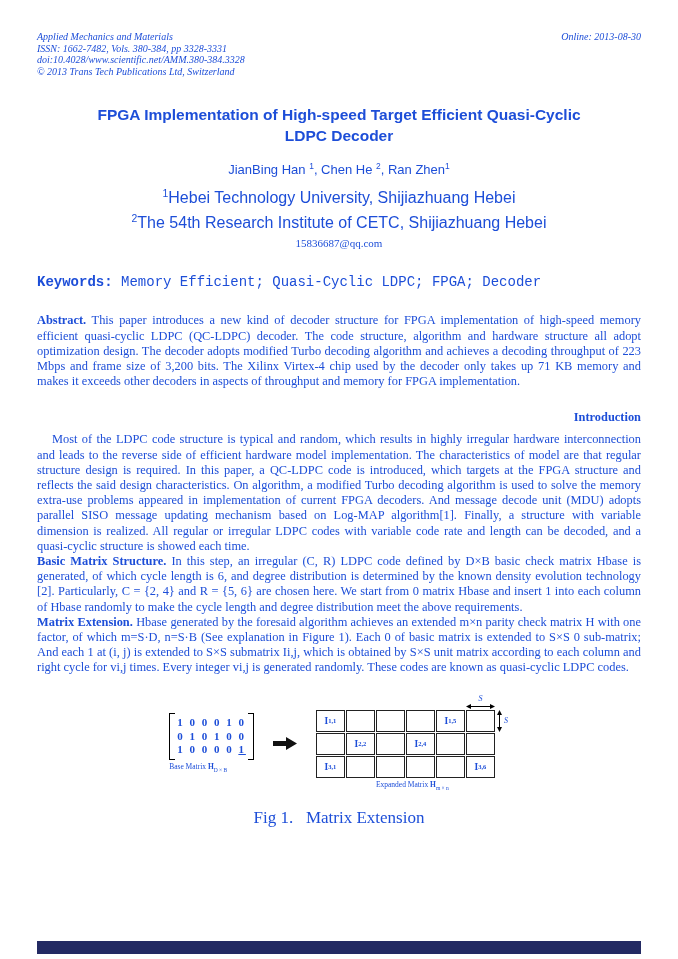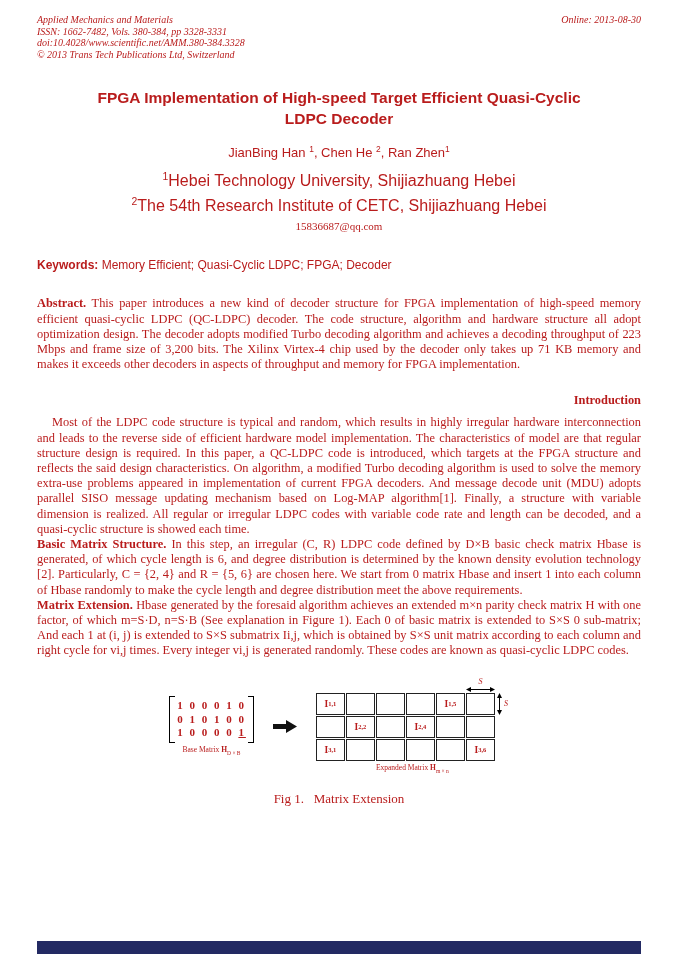--- a/index.html
+++ b/index.html
@@ -1,45 +1,45 @@
 <!DOCTYPE html>
 <html><head>
 <meta charset="utf-8">
 <style>
   * { margin:0; padding:0; box-sizing:border-box; }
   html,body { background:#ffffff; }
   .page {
     width:678px; height:959px; position:relative; background:#fff;
-    font-family:"Liberation Serif", serif; color:#b91c1c;
-    padding:14px 37px 0 37px; overflow:hidden; margin:0 auto;
+    font-family:"Liberation Serif", serif; color:#1d4ed8;
+    padding:31px 37px 0 37px; overflow:hidden; margin:0 auto;
   }
   
   .header-row { display:flex; justify-content:space-between; align-items:flex-start; }
   .header-left div, .header-right { font-style:italic; font-size:10px; line-height:11.6px; }
   
   .title { text-align:center; font-family:"Liberation Sans", sans-serif; font-weight:bold;
            font-size:15.5px; line-height:21px; margin-top:27px; }
   .authors { text-align:center; font-family:"Liberation Sans", sans-serif; font-size:13px; margin-top:12px; line-height:17px; }
   .authors sup, .affil sup { font-size:0.65em; }
   .affil { text-align:center; font-family:"Liberation Sans", sans-serif; font-size:16px; margin-top:8px; line-height:13px; }
   .email { text-align:center; font-family:Liberation Serif, serif; font-size:11px; margin-top:8px; line-height:13px; }
   
-  .keywords { font-family:Liberation Sans, sans-serif; font-size:12px; margin-top:25px; line-height:14px; }
+  .keywords { font-family:Liberation Mono, monospace; font-size:14px; margin-top:25px; line-height:14px; }
   .keywords b { font-weight:bold; }
   
   .body-text { font-size:12.4px; line-height:15.2px; text-align:justify; }
   .abstract { margin-top:24px; }
   .sec-heading { font-size:12.4px; font-weight:bold; font-family:"Liberation Serif", serif; }
   .h-intro { margin-top:21px;text-align:right; }
   .h-code { margin-top:17px; margin-bottom:6px; }
   .intro-body { margin-top:7px; text-indent:15px; }
   
   .figure { margin-top:20px; display:flex; justify-content:center; }
   .fig-row { display:flex; align-items:center; gap:18px; }
-  .base-matrix-wrap { text-align:center; }
+  .base-matrix-wrap { text-align:left; }
   .matrix-body { position:relative; display:inline-block; padding:3px 8px; }
   .matrix-body::before { content:""; position:absolute; left:0; top:0; bottom:0; width:5px;
     border:1px solid #000; border-right:none; }
   .matrix-body::after { content:""; position:absolute; right:0; top:0; bottom:0; width:5px;
     border:1px solid #000; border-left:none; }
   .bm-row { font-size:11px; line-height:13.5px; font-weight:bold; letter-spacing:2px; white-space:pre; }
   .ul { text-decoration:underline; }
   .fig-small-label { font-size:7.5px; line-height:9px; margin-top:2px; }
   .fig-small-label b { font-weight:bold; }
   .fig-small-label sub { font-size:5.5px; }
@@ -47,21 +47,21 @@
   .expanded-wrap { text-align:center; }
   .grid-holder { position:relative; display:inline-block; margin-top:14px; margin-right:14px; }
   .em-grid { display:grid; grid-template-columns:repeat(6, 29px); grid-auto-rows:22px; gap:1px; }
   .em-cell { border:1px solid #222; display:flex; align-items:center; justify-content:center;
     font-size:9.5px; font-weight:bold; background:#fff; }
   .em-cell sub { font-size:6.5px; }
   .s-top { position:absolute; top:-15px; right:0; width:29px; display:flex; flex-direction:column; align-items:center; }
   .s-right { position:absolute; top:0; right:-13px; height:22px; display:flex; align-items:center; gap:1px; }
   .s-lab { font-style:italic; font-size:8px; line-height:8px; }
   
-  .fig-caption { text-align:center; font-size:13px; margin-top:16px; white-space:pre; }
+  .fig-caption { text-align:center; font-size:17px; margin-top:16px; white-space:pre; }
   
   .footer-bar { position:absolute; left:37px; right:37px; bottom:5px; height:13px; }
 </style>
 </head>
 <body>
 
 <div class="page">
 
   <div class="header-row">
     <div class="header-left">

